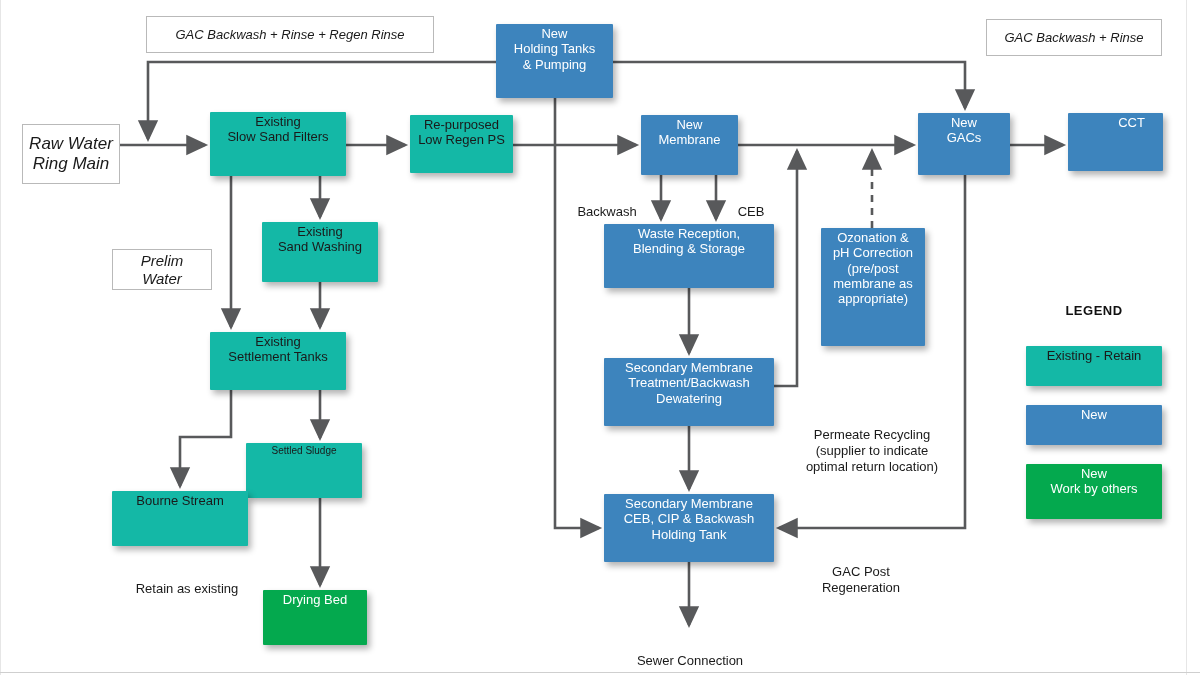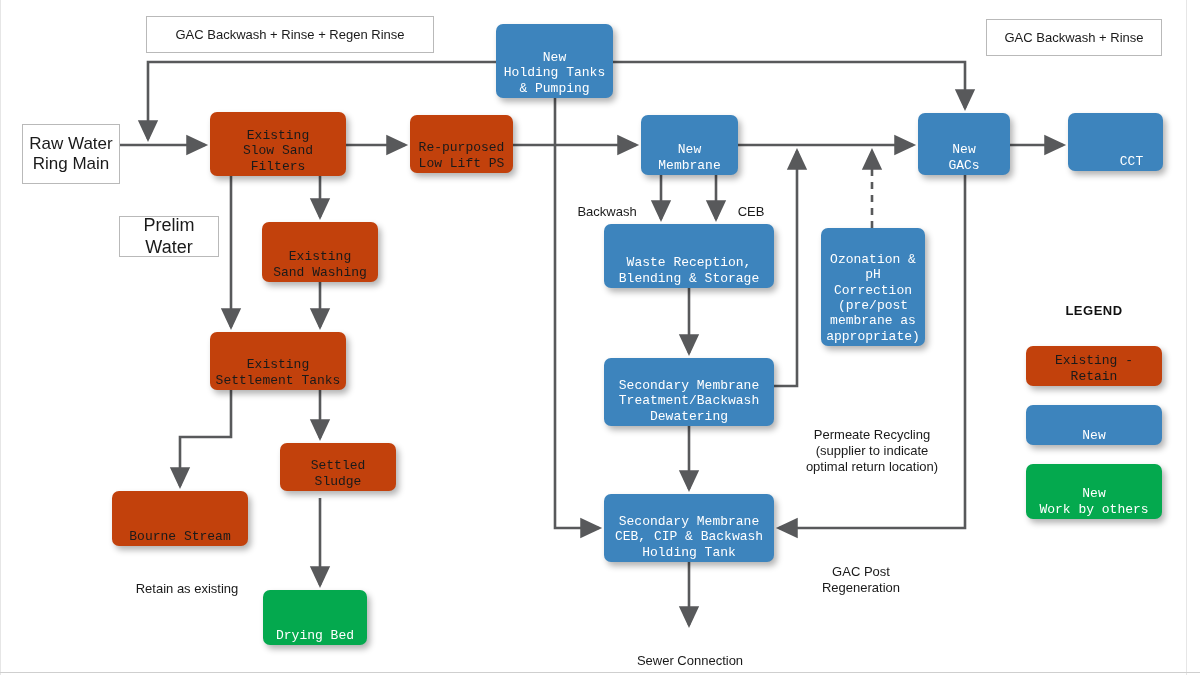--- a/index.html
+++ b/index.html
@@ -1,29 +1,29 @@
 <!DOCTYPE html>
 <html><head>
 <meta charset="utf-8">
 <style>
   html,body{margin:0;padding:0;background:#ffffff;}
   body{width:1200px;height:675px;overflow:hidden;
        font-family:"Liberation Sans","DejaVu Sans",sans-serif;}
   #canvas{position:relative;width:1200px;height:675px;background:#fff;}
   svg.edges{position:absolute;left:0;top:0;width:1200px;height:675px;}
-  .node{position:absolute;border-radius:7px;display:flex;align-items:flex-end;
+  .node{position:absolute;border-radius:1px;display:flex;align-items:flex-start;
         justify-content:center;text-align:center;box-sizing:border-box;
         line-height:1.18;padding:2px 4px;
-        box-shadow:3px 4px 6px rgba(0,0,0,0.30);font-family:Liberation Mono, monospace;}
-  .node.orange{background:#c2410c;color:#1a1a1a;}
+        box-shadow:3px 4px 6px rgba(0,0,0,0.30);}
+  .node.orange{background:#14b8a6;color:#1a1a1a;}
   .node.blue{background:#3d84bd;color:#ffffff;}
   .node.green{background:#04a94e;color:#ffffff;}
   .plain{position:absolute;background:#fff;border:1px solid #b9b9b9;
          display:flex;align-items:center;justify-content:center;text-align:center;
-         box-sizing:border-box;color:#1a1a1a;line-height:1.2;}
+         box-sizing:border-box;color:#1a1a1a;line-height:1.2;font-style:italic;}
   .ftext{position:absolute;color:#1a1a1a;text-align:center;line-height:1.22;
          white-space:pre-line;}
   .legend-title{position:absolute;font-weight:bold;letter-spacing:.5px;color:#111;}
   .italic{}
   .baseline{position:absolute;left:0;top:672px;width:1200px;height:1px;
             background:#cfcfcf;}
   .vline-left{position:absolute;left:0;top:0;width:1px;height:675px;background:#e6e6e6;}
   .vline-right{position:absolute;left:1186px;top:0;width:1px;height:675px;background:#e6e6e6;}
 </style>
 </head>
@@ -92,58 +92,58 @@
   <div class="plain" style="left:22px;top:84px;width:98px;height:60px;font-size:17px;white-space:pre-line;margin-top:40px;">
     <span>Raw Water
 Ring Main</span>
   </div>
   <div class="plain" style="left:146px;top:16px;width:288px;height:37px;font-size:13px;">
     <span>GAC Backwash + Rinse + Regen Rinse</span>
   </div>
   <div class="plain" style="left:986px;top:19px;width:176px;height:37px;font-size:13px;">
     <span>GAC Backwash + Rinse</span>
   </div>
-  <div class="plain" style="left:112px;top:216px;width:100px;height:41px;font-size:18px;white-space:pre-line;margin-left:7px;">
+  <div class="plain" style="left:112px;top:249px;width:100px;height:41px;font-size:15px;white-space:pre-line;">
     <span>Prelim
 Water</span>
   </div>
 
   <div class="node blue" style="left:496px;top:24px;width:117px;height:74px;font-size:13px;white-space:pre-line;">
     <span>New
 Holding Tanks
 &amp; Pumping</span>
   </div>
   <div class="node orange" style="left:210px;top:112px;width:136px;height:64px;font-size:13px;white-space:pre-line;">
     <span>Existing
 Slow Sand Filters</span>
   </div>
   <div class="node orange" style="left:410px;top:115px;width:103px;height:58px;font-size:13px;white-space:pre-line;">
     <span>Re-purposed
-Low Lift PS</span>
+Low Regen PS</span>
   </div>
   <div class="node blue" style="left:641px;top:115px;width:97px;height:60px;font-size:13px;white-space:pre-line;">
     <span>New
 Membrane</span>
   </div>
   <div class="node blue" style="left:918px;top:113px;width:92px;height:62px;font-size:13px;white-space:pre-line;">
     <span>New
 GACs</span>
   </div>
   <div class="node blue" style="left:1068px;top:113px;width:95px;height:58px;font-size:13px;padding-left:36px;">
     <span>CCT</span>
   </div>
   <div class="node orange" style="left:262px;top:222px;width:116px;height:60px;font-size:13px;white-space:pre-line;">
     <span>Existing
 Sand Washing</span>
   </div>
   <div class="node orange" style="left:210px;top:332px;width:136px;height:58px;font-size:13px;white-space:pre-line;">
     <span>Existing
 Settlement Tanks</span>
   </div>
-  <div class="node orange" style="left:280px;top:443px;width:116px;height:48px;font-size:13px;">
+  <div class="node orange" style="left:246px;top:443px;width:116px;height:55px;font-size:10px;">
     <span>Settled Sludge</span>
   </div>
   <div class="node orange" style="left:112px;top:491px;width:136px;height:55px;font-size:13px;">
     <span>Bourne Stream</span>
   </div>
   <div class="node green" style="left:263px;top:590px;width:104px;height:55px;font-size:13px;">
     <span>Drying Bed</span>
   </div>
   <div class="node blue" style="left:604px;top:224px;width:170px;height:64px;font-size:13px;white-space:pre-line;">
     <span>Waste Reception,

